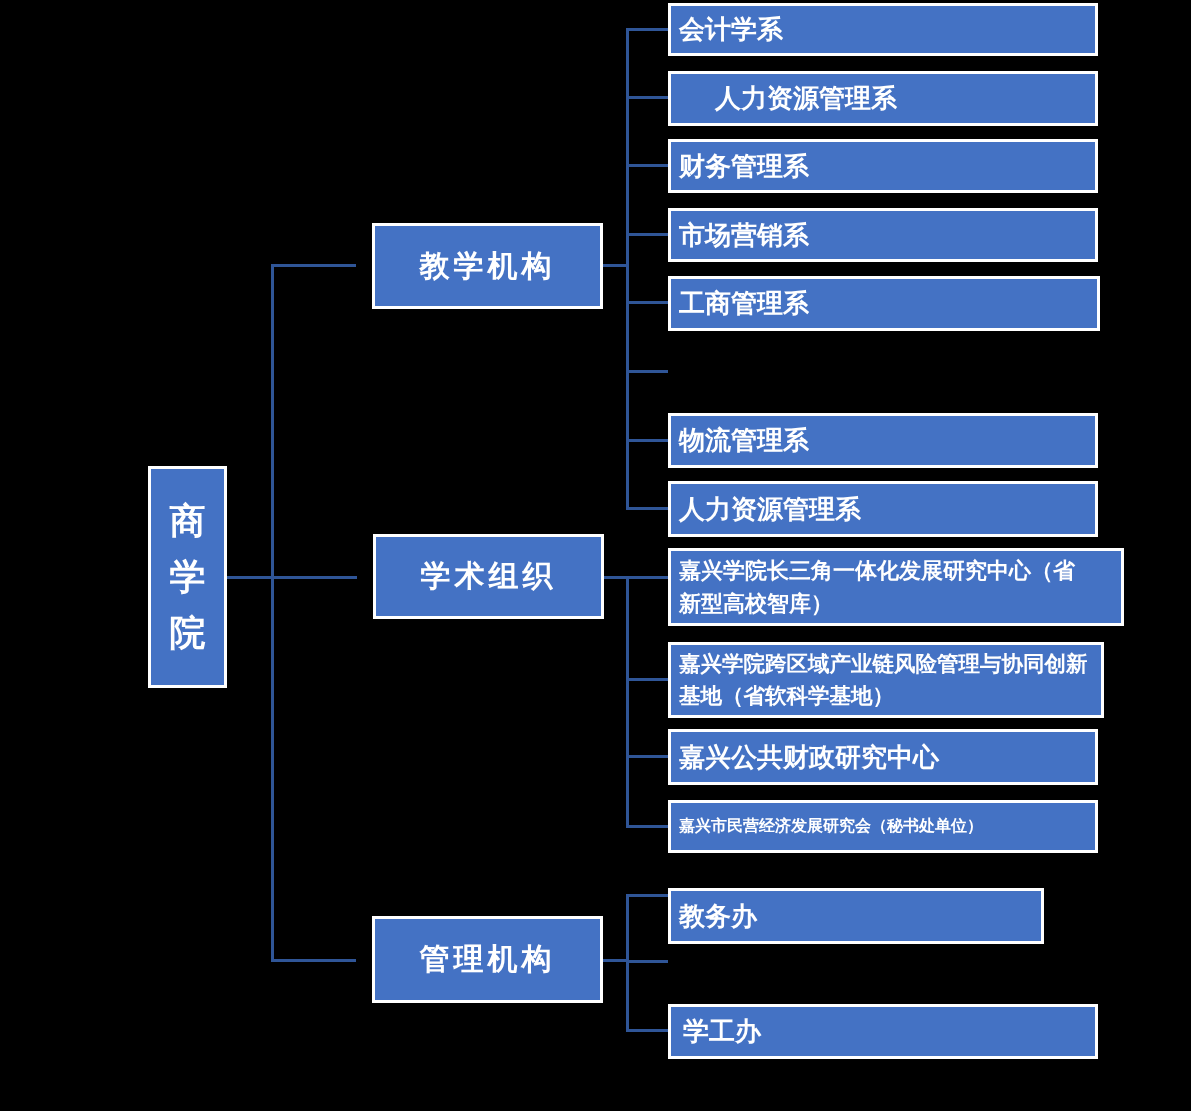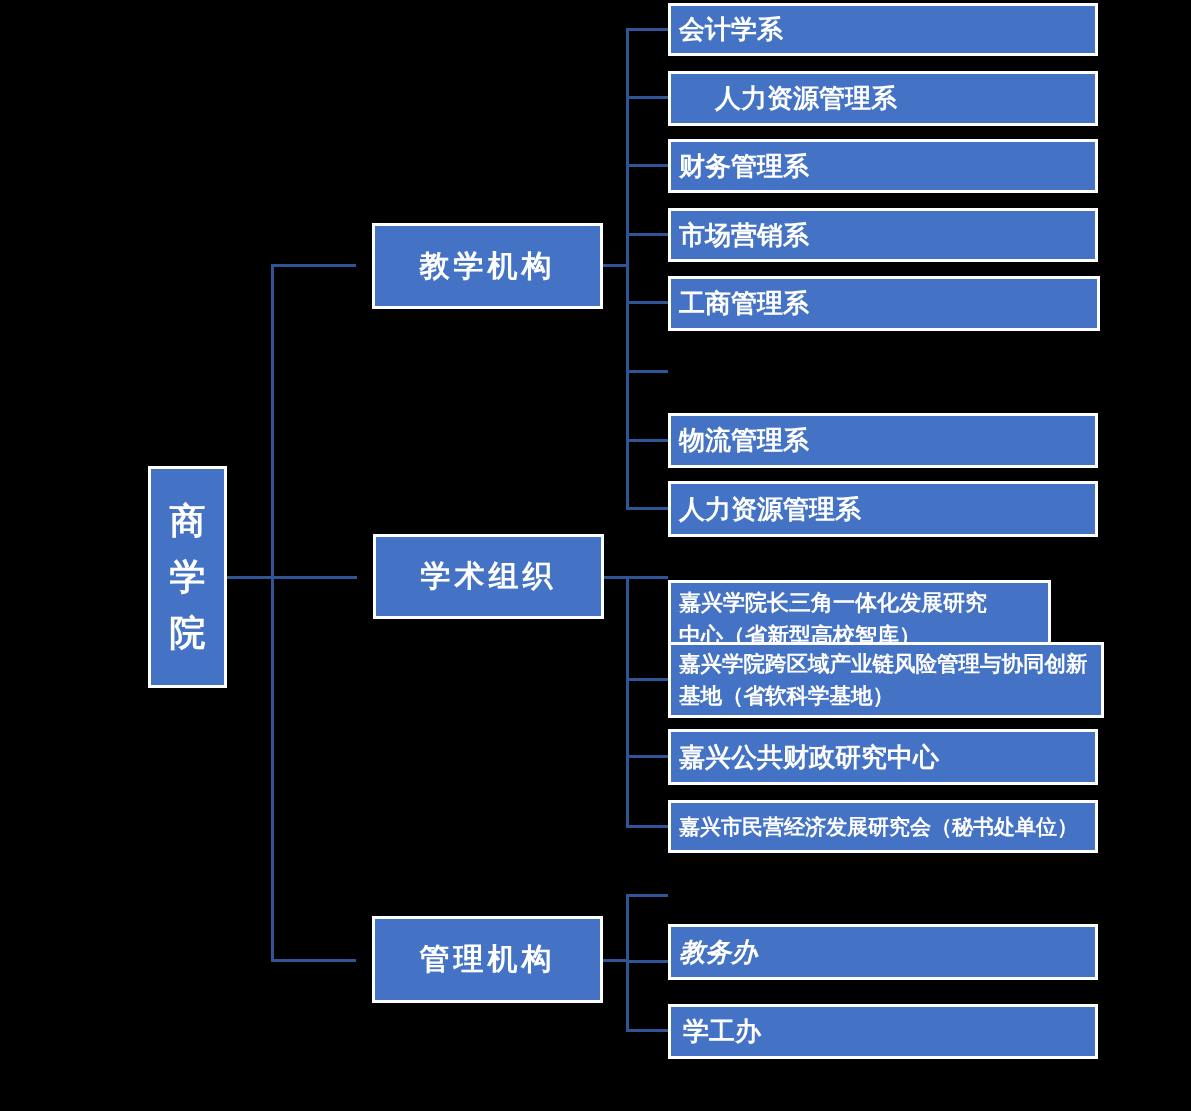--- a/index.html
+++ b/index.html
@@ -29,21 +29,21 @@
     justify-content:flex-start;text-align:left;
     font-size:26px;padding-left:8px;padding-right:4px;
   }
   .leaf-node.two-line{
     font-size:22px;line-height:1.5;padding-right:40px;
   }
   .leaf-node.two-line.tight{
     font-size:21.5px;padding-right:2px;
   }
   .leaf-node.long-single{
-    font-size:21px;white-space:nowrap;
+    font-size:16px;white-space:nowrap;
   }
   .line{
     position:absolute;background:var(--connector,#2F5597);
   }
 </style>
 </head>
 <body>
 
 <div id="canvas">
 
@@ -82,21 +82,21 @@
   <div class="node leaf-node" style="left:668px;top:3px;width:430px;height:53px;">会计学系</div>
 
   <div class="node group-node" style="left:356px;top:916px;width:231px;height:87px;">管理机构</div>
   <div class="node leaf-node" style="left:668px;top:71px;width:430px;height:55px;padding-left:44px;">人力资源管理系</div>
   <div class="node leaf-node" style="left:668px;top:139px;width:430px;height:54px;">财务管理系</div>
   <div class="node leaf-node" style="left:668px;top:208px;width:430px;height:54px;">市场营销系</div>
   <div class="node leaf-node" style="left:668px;top:276px;width:432px;height:55px;">工商管理系</div>
   <div class="node leaf-node" style="left:668px;top:413px;width:430px;height:55px;">物流管理系</div>
   <div class="node leaf-node" style="left:668px;top:481px;width:430px;height:56px;">人力资源管理系</div>
 
-  <div class="node leaf-node two-line" style="left:668px;top:580px;width:383px;height:78px;padding-left:8px;">嘉兴学院长三角一体化发展研究中心（省新型高校智库）</div>
+  <div class="node leaf-node two-line" style="left:668px;top:548px;width:456px;height:78px;padding-left:8px;">嘉兴学院长三角一体化发展研究中心（省新型高校智库）</div>
   <div class="node leaf-node two-line tight" style="left:668px;top:642px;width:436px;height:76px;">嘉兴学院跨区域产业链风险管理与协同创新基地（省软科学基地）</div>
   <div class="node leaf-node" style="left:668px;top:729px;width:430px;height:56px;text-align:right;">嘉兴公共财政研究中心</div>
   <div class="node leaf-node long-single" style="left:668px;top:800px;width:430px;height:53px;">嘉兴市民营经济发展研究会（秘书处单位）</div>
 
-  <div class="node leaf-node" style="left:668px;top:924px;width:430px;height:56px;font-style:italic;">教务办</div>
+  <div class="node leaf-node" style="left:668px;top:888px;width:376px;height:56px;">教务办</div>
   <div class="node leaf-node" style="left:668px;top:1004px;width:430px;height:55px;padding-left:12px;">学工办</div>
 
 </div>
 
 </body></html>

